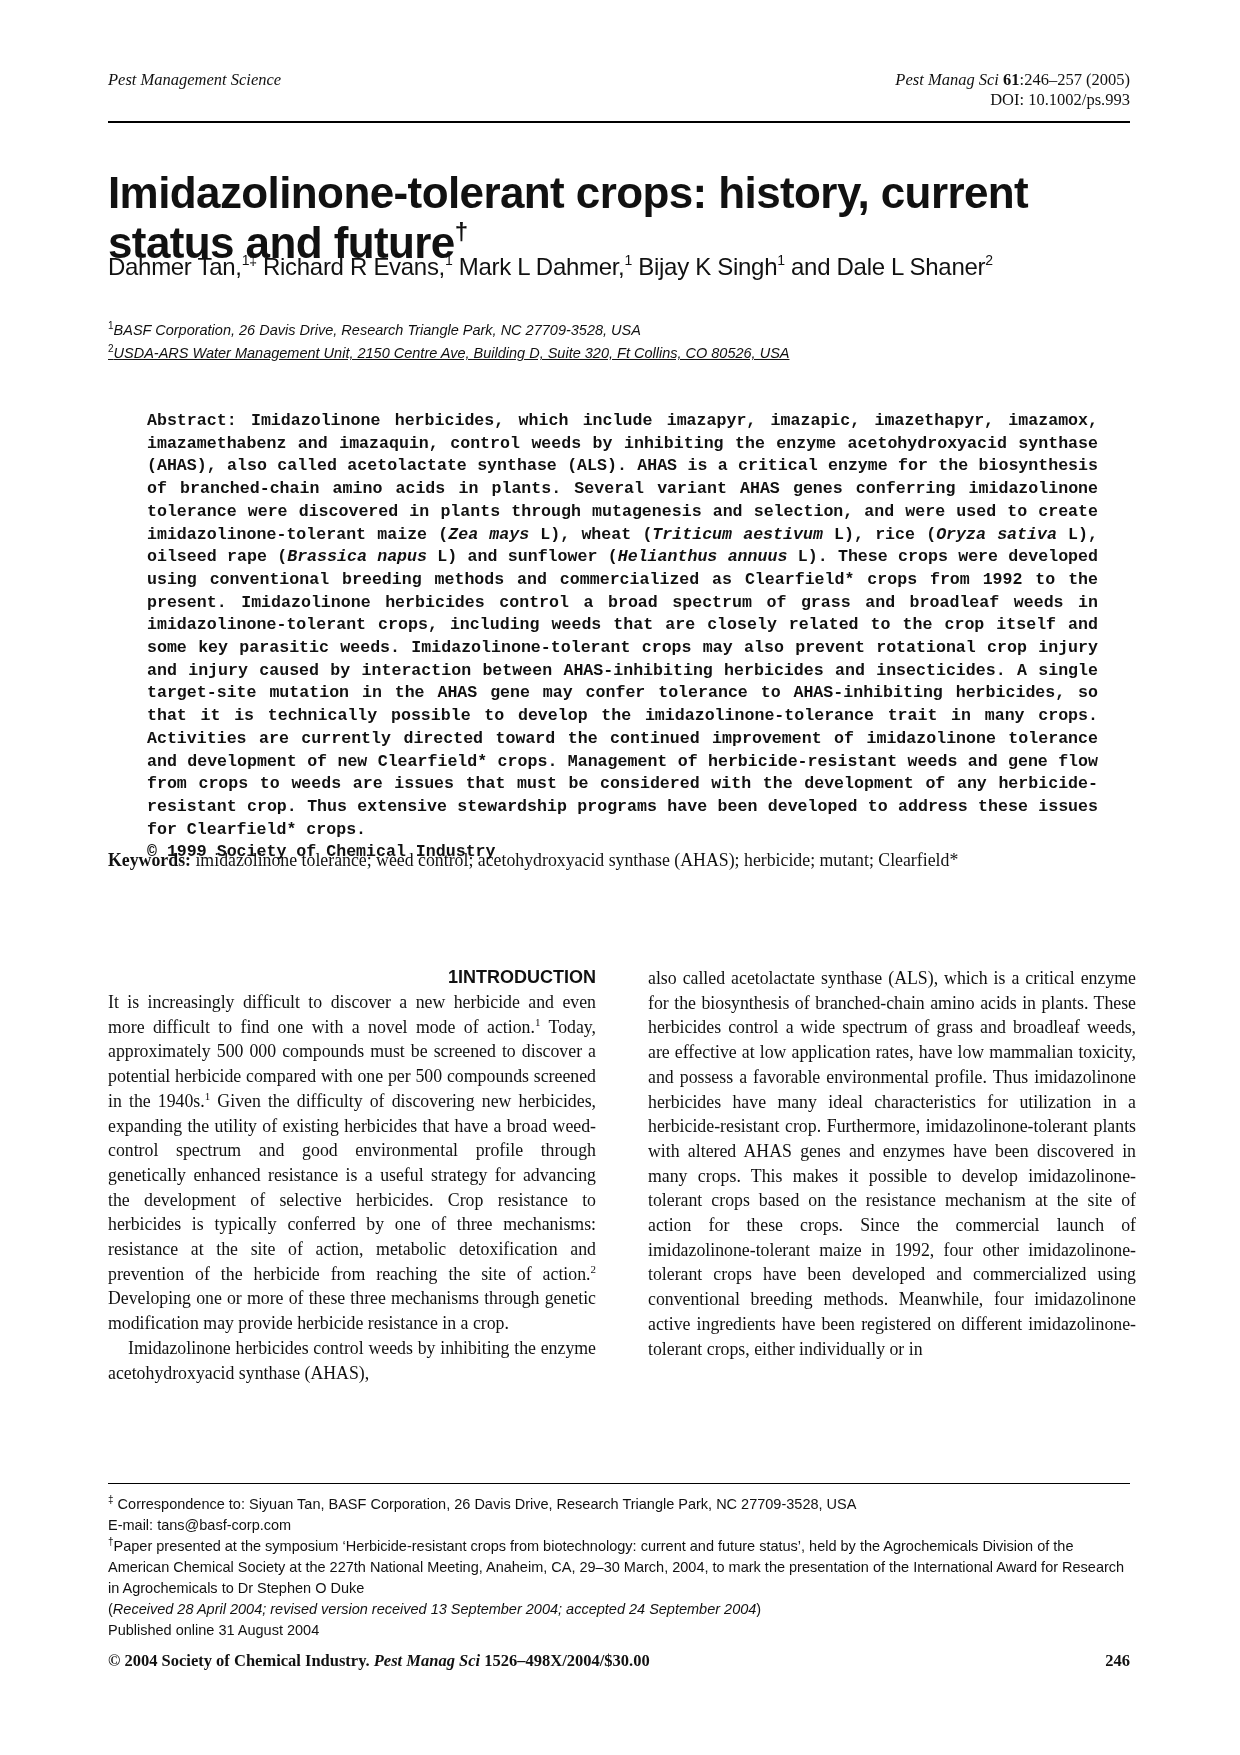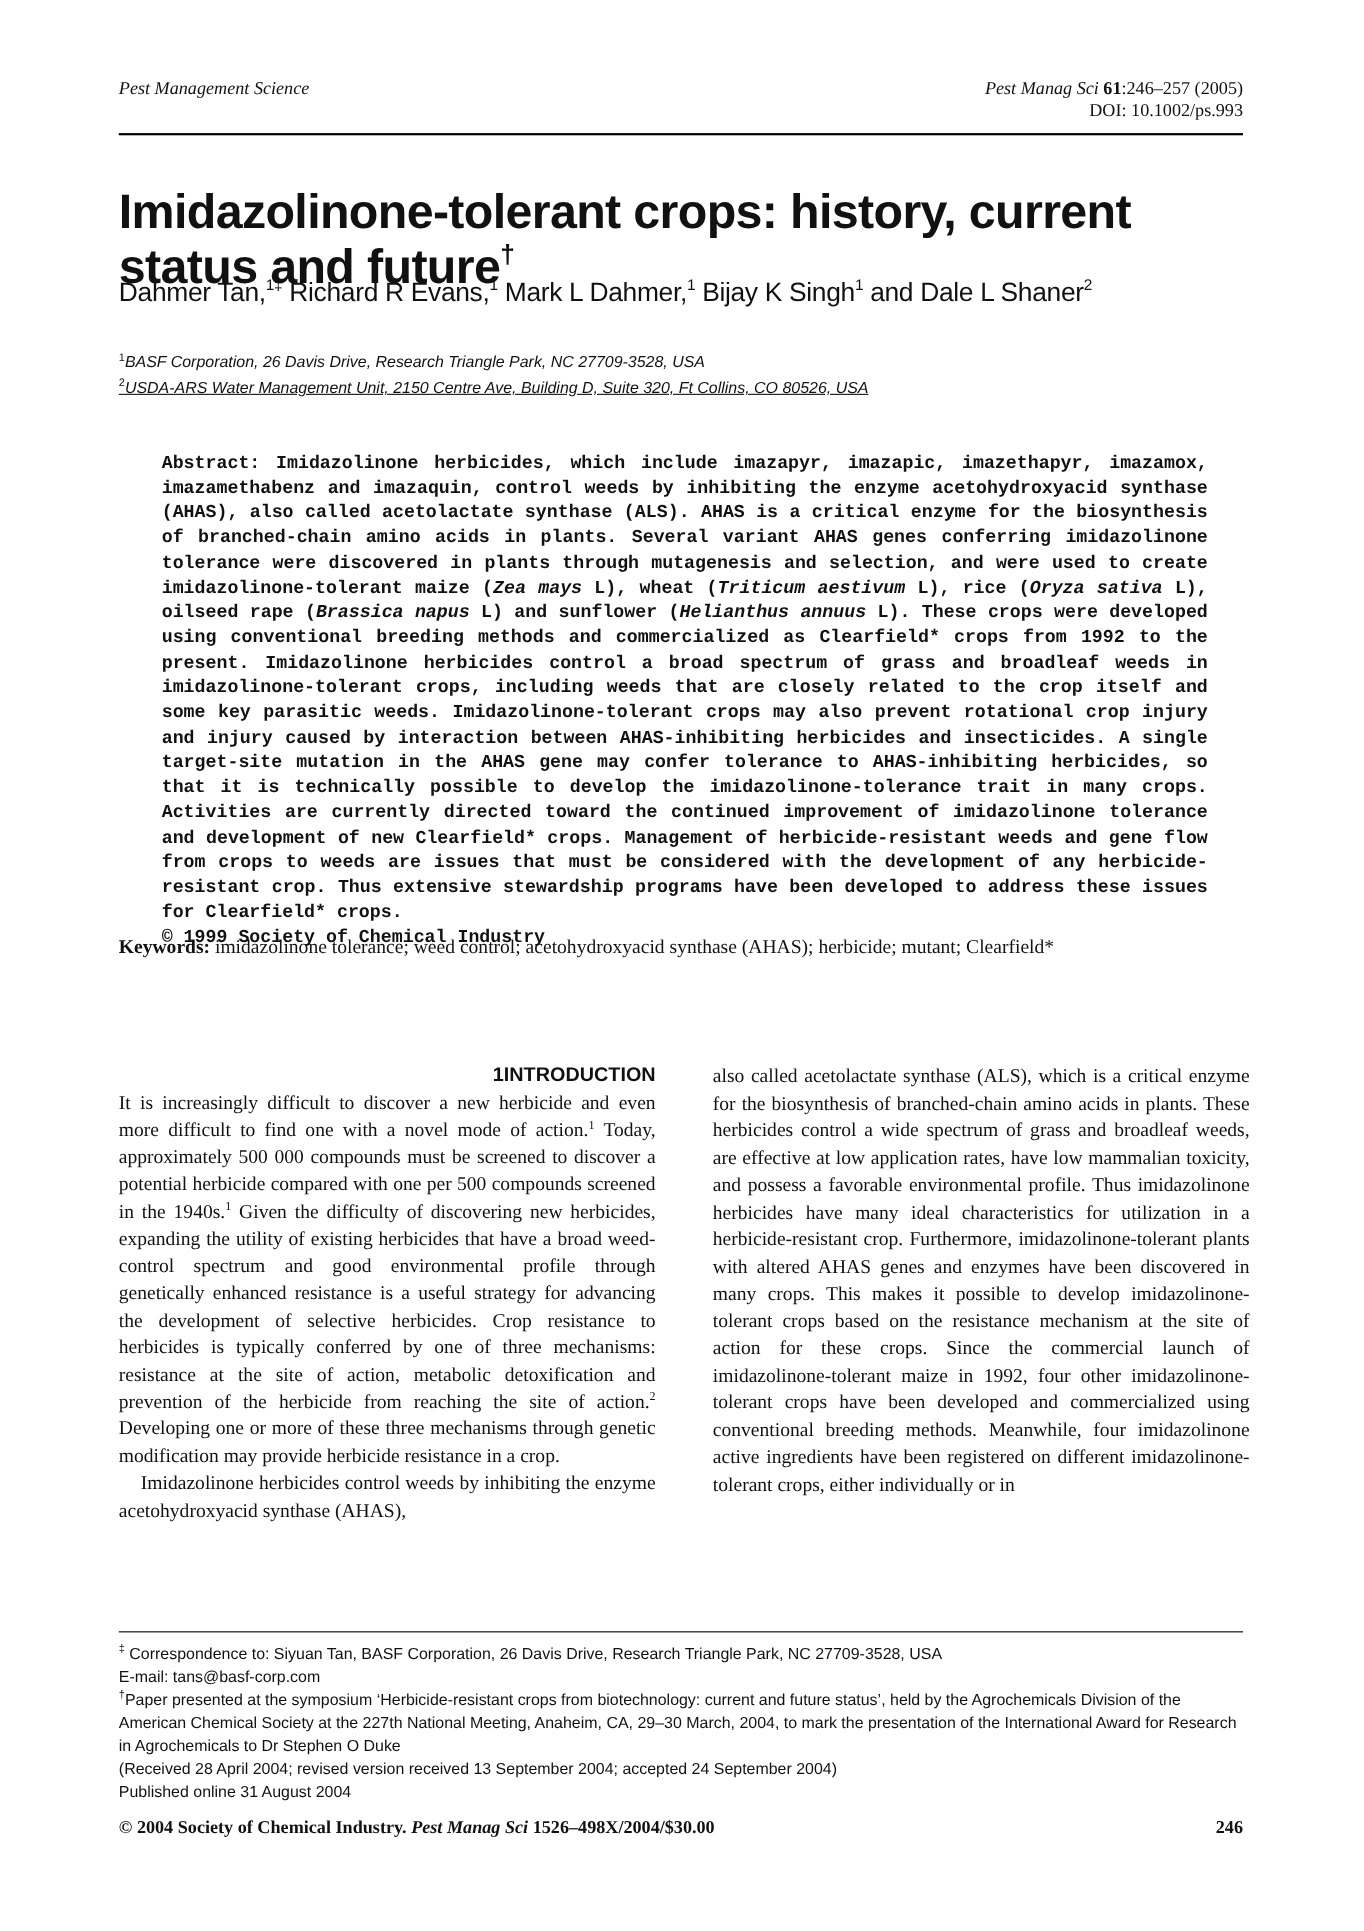--- a/index.html
+++ b/index.html
@@ -37,21 +37,21 @@
   .col p { margin: 0; }
   .col .indent { text-indent: 20px; }
   .col sup { font-size: 11px; vertical-align: 7px; line-height: 0; }
   .section-heading { font-size: 18px; font-weight: bold; line-height: 22px; margin-bottom: 2px; text-align: right; }
   .section-heading .num { display: inline-block; width: 32px; }
 
   .rule-foot { position: absolute; top: 1483px; left: 108px; width: 1022px; height: 1px; background: #000; }
   .footnotes { position: absolute; top: 1494px; left: 108px; width: 1025px; font-size: 14.5px; line-height: 21px; }
   .footnotes p { margin: 0; }
   .footnotes sup { font-size: 10px; vertical-align: 6px; line-height: 0; }
-  .footnotes .it { }
+  .footnotes .it { font-style: italic; }
 
   .bottom-line { position: absolute; top: 1651px; left: 108px; width: 1022px; font-size: 16.5px; font-weight: bold; }
   .bottom-line .page-num { position: absolute; right: 0; top: 0; }
   .bottom-line i { font-style: italic; }
 </style>
 </head>
 <body>
 
 <div class="running-head serif">
   <span class="rh-left">Pest Management Science</span>

